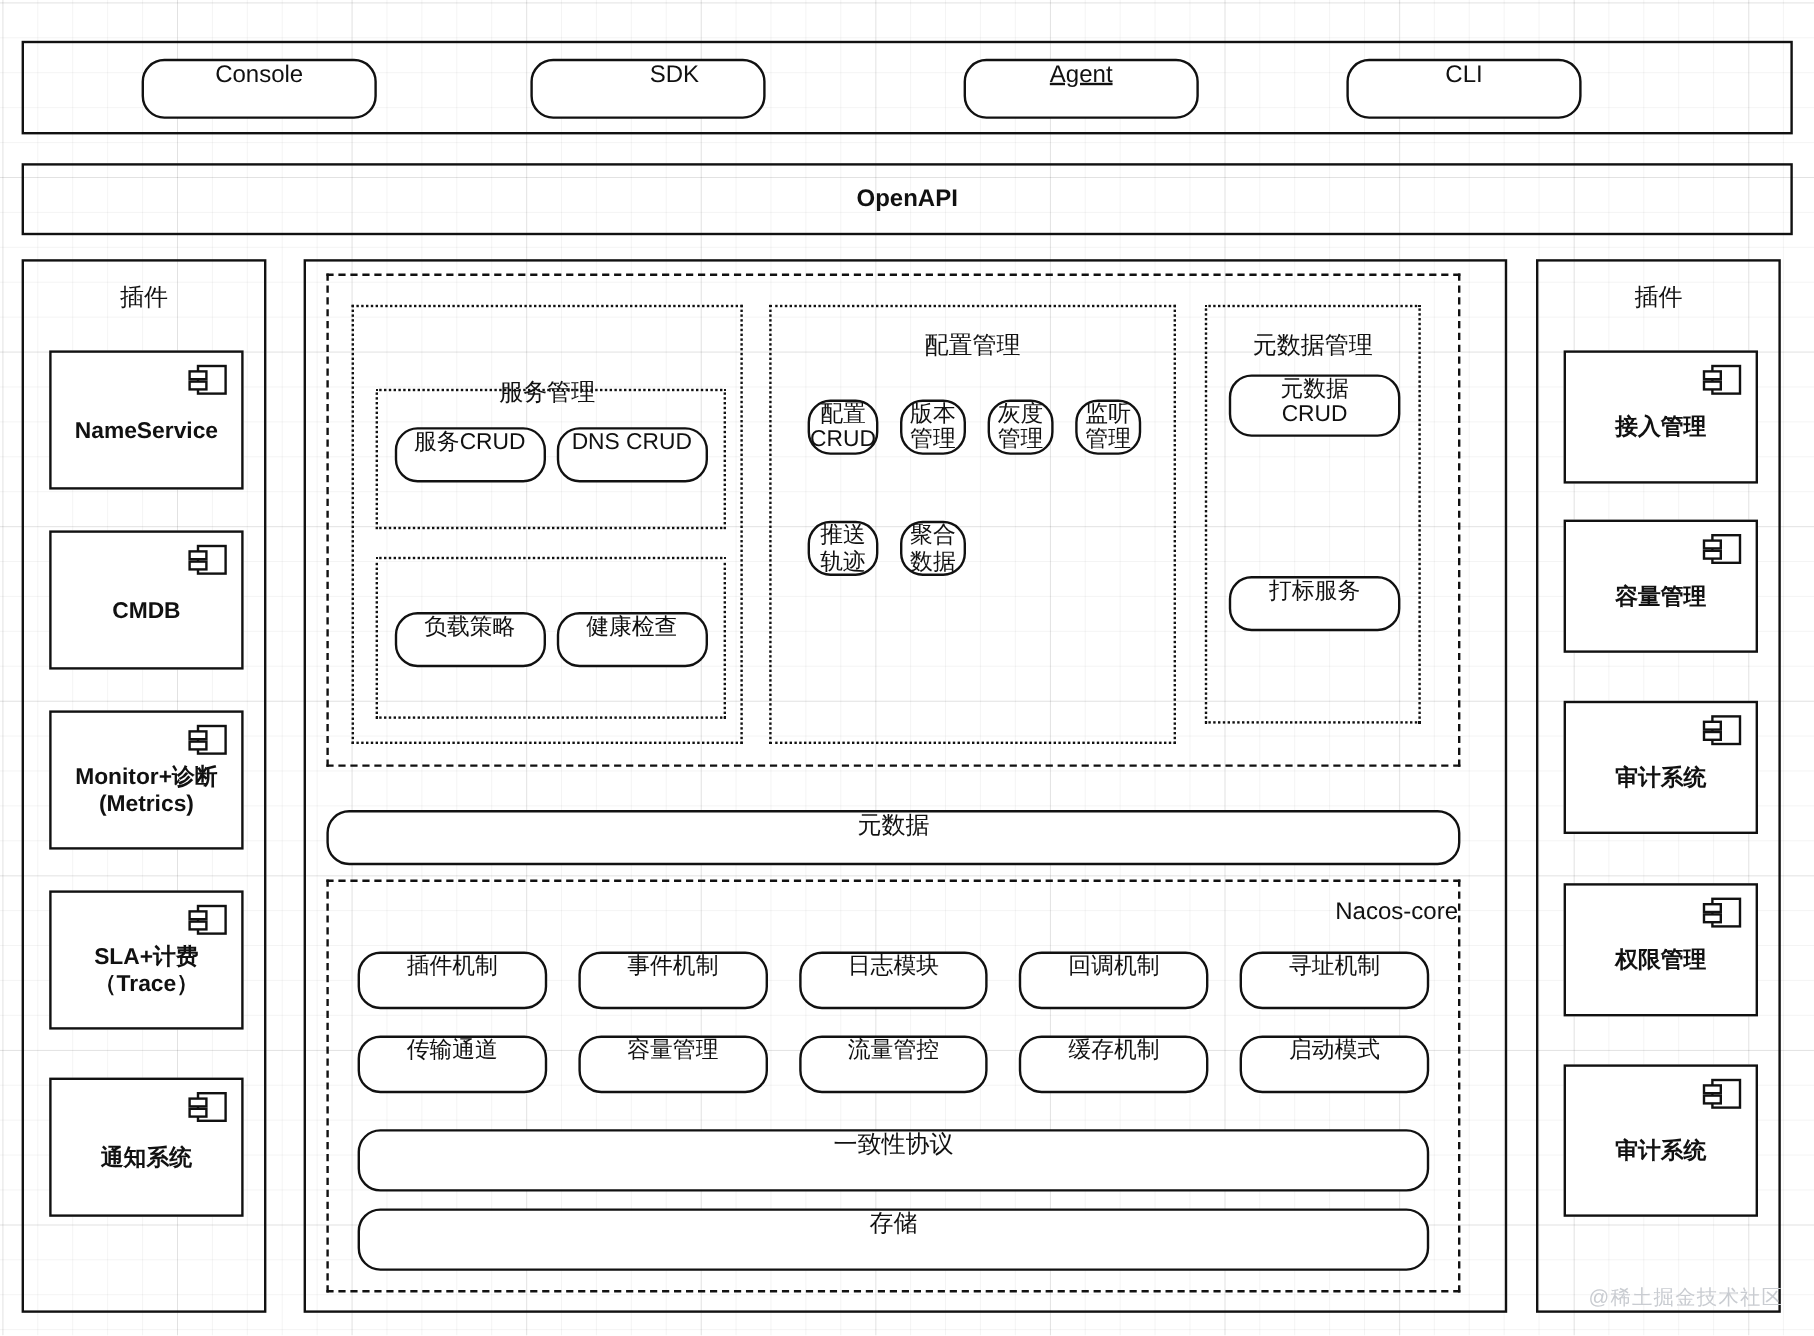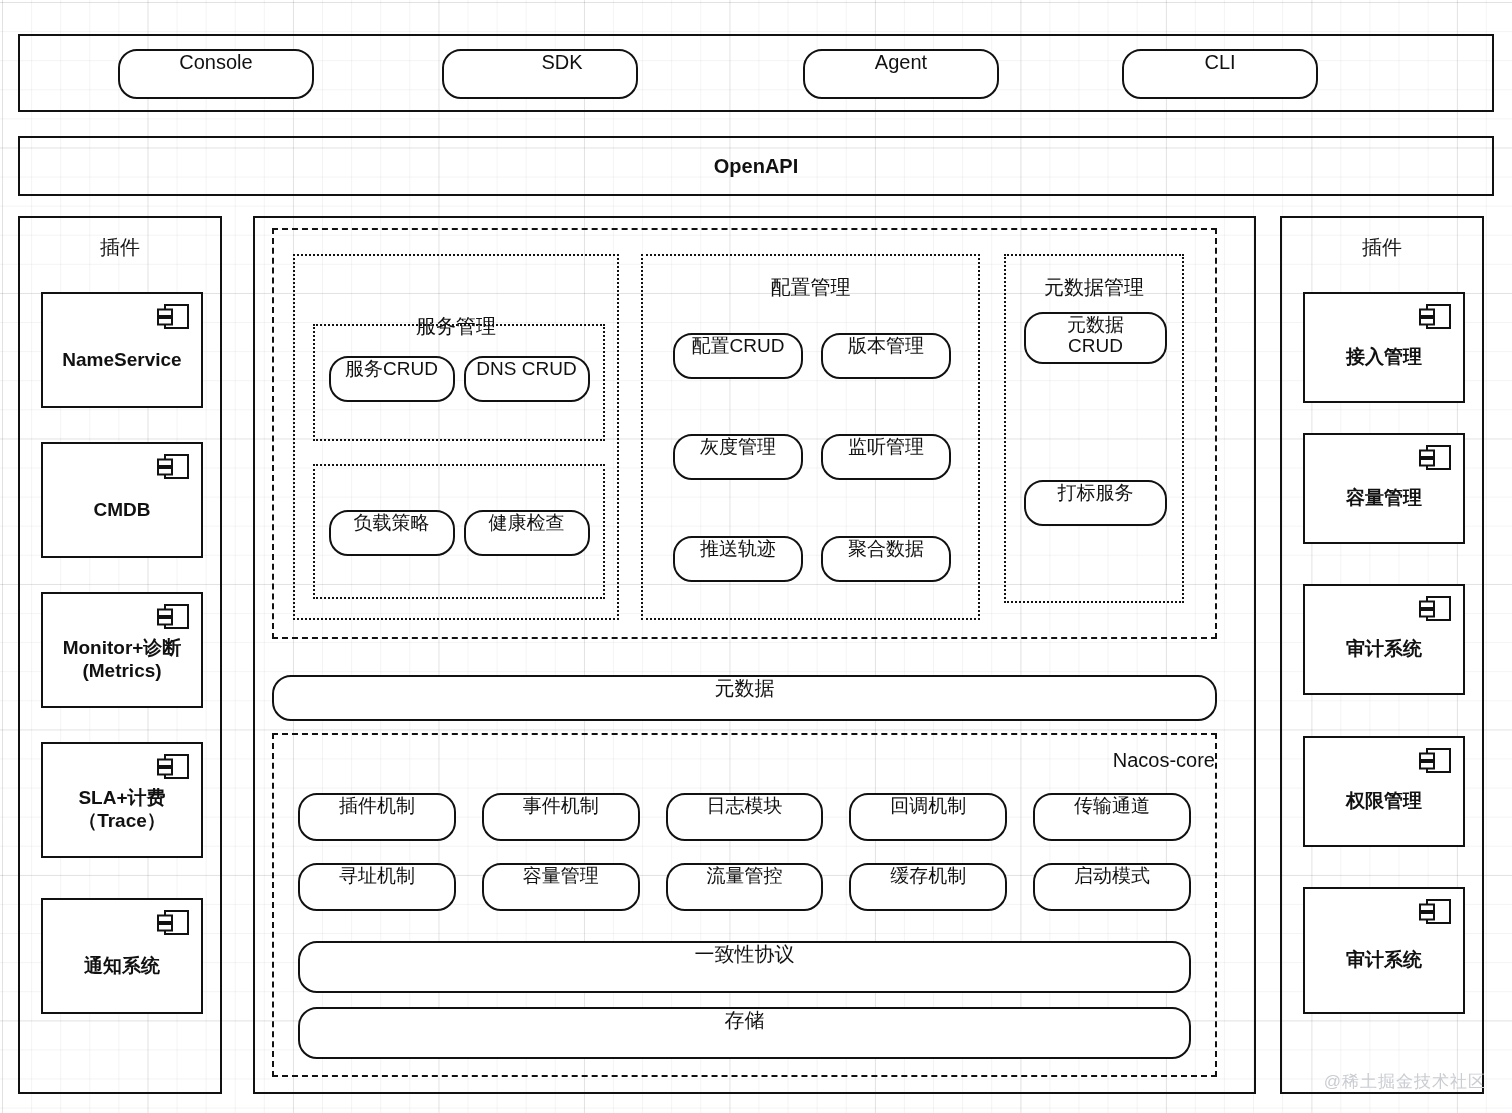--- a/index.html
+++ b/index.html
@@ -145,21 +145,21 @@
     justify-content: center;
     gap: 9px;
   }
   .svc-pill { width: 126px; height: 46px; font-size: 19px; }
 
   .cfg-grid {
     position: absolute;
     left: 30px; top: 58px;
     width: 278px; height: 287px;
     display: grid;
-    grid-template-columns: 1fr 1fr;
+    grid-template-columns: 1fr 1fr 1fr 1fr;
     grid-template-rows: 1fr 1fr 1fr;
     column-gap: 18px;
     row-gap: 17px;
   }
   .cfg-pill { font-size: 19px; height: 46px; align-self: center; }
 
   .meta-pill { position: absolute; left: 18px; width: 143px; font-size: 19px; }
   #meta-pill-0 { top: 56px;  height: 52px; }
   #meta-pill-1 { top: 224px; height: 46px; }
 
@@ -217,21 +217,21 @@
 
 <div id="canvas">
 
   <div class="hard-box" id="channels-bar">
     <div class="pill channel-pill" style="left:98px;">
         <span>Console</span>
       </div>
     <div class="pill channel-pill" style="left:422px;padding-left:44px;">
         <span>SDK</span>
       </div>
-    <div class="pill channel-pill" style="left:783px;">
+    <div class="pill channel-pill" style="left:783px;text-decoration:underline;">
         <span>Agent</span>
       </div>
     <div class="pill channel-pill" style="left:1102px;">
         <span>CLI</span>
       </div>
   </div>
 
   <div class="hard-box" id="openapi-bar">
     <div id="openapi-label">OpenAPI</div>
   </div>
@@ -421,24 +421,24 @@
       <div class="pill core-pill">
           <span>事件机制</span>
         </div>
       <div class="pill core-pill">
           <span>日志模块</span>
         </div>
       <div class="pill core-pill">
           <span>回调机制</span>
         </div>
       <div class="pill core-pill">
+          <span>寻址机制</span>
+        </div>
+      <div class="pill core-pill">
           <span>传输通道</span>
-        </div>
-      <div class="pill core-pill">
-          <span>寻址机制</span>
         </div>
       <div class="pill core-pill">
           <span>容量管理</span>
         </div>
       <div class="pill core-pill">
           <span>流量管控</span>
         </div>
       <div class="pill core-pill">
           <span>缓存机制</span>
         </div>

